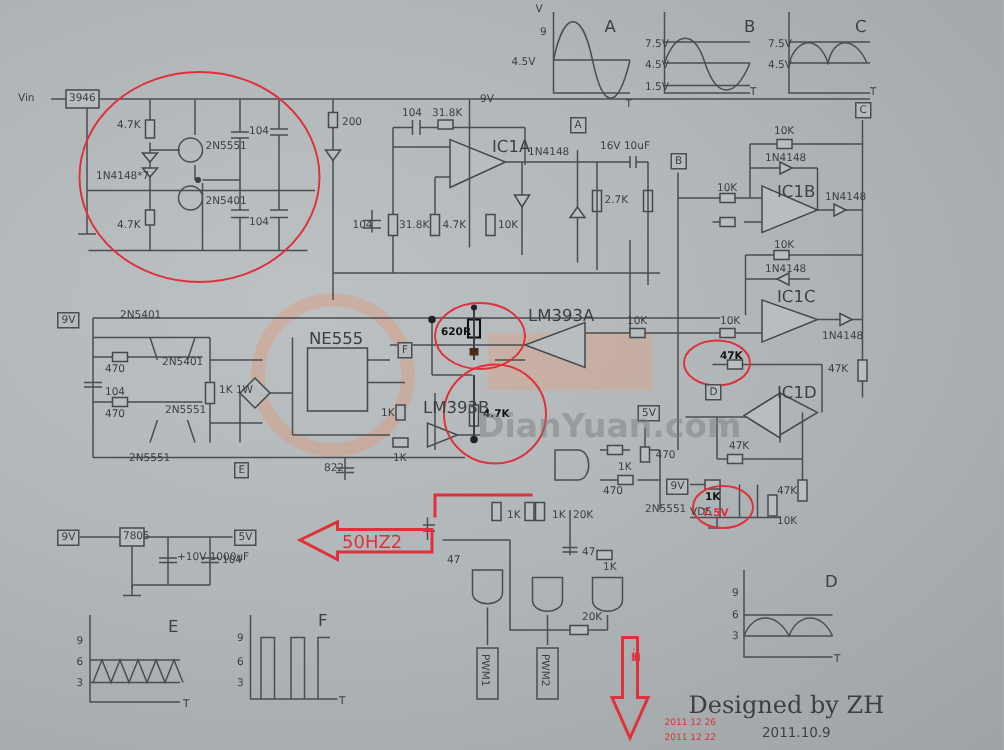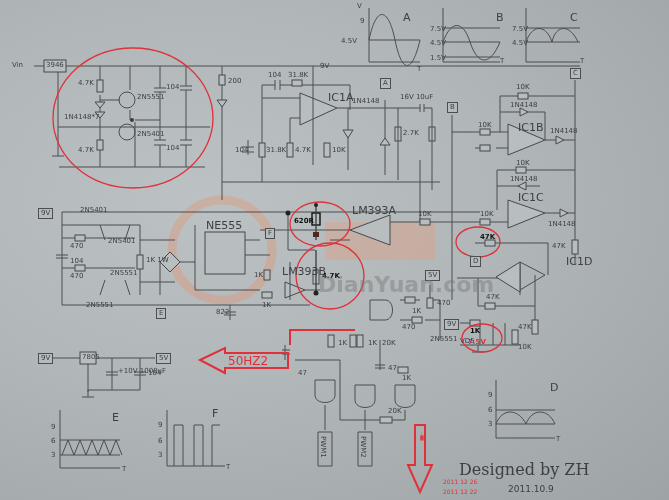--- a/index.html
+++ b/index.html
@@ -236,21 +236,21 @@
 <span class="lbl big" style="left:518px;top:122px;">IC1B</span>
 <span class="lbl" style="left:550px;top:128px;">1N4148</span>
 <span class="lbl" style="left:516px;top:160px;">10K</span>
 <span class="lbl" style="left:510px;top:176px;">1N4148</span>
 <span class="lbl big" style="left:518px;top:192px;">IC1C</span>
 <span class="lbl" style="left:548px;top:221px;">1N4148</span>
 <span class="lbl" style="left:418px;top:211px;">10K</span>
 <span class="lbl" style="left:480px;top:211px;">10K</span>
 <span class="lbl dk" style="left:480px;top:234px;">47K</span>
 <span class="lbl" style="left:552px;top:243px;">47K</span>
-<span class="lbl big" style="left:518px;top:256px;margin-left:48px;">IC1D</span>
+<span class="lbl big" style="left:518px;top:256px;">IC1D</span>
 <span class="lbl" style="left:486px;top:294px;">47K</span>
 <span class="lbl" style="left:518px;top:324px;">47K</span>
 <span class="sig" style="left:470px;top:256px;">D</span>
 
 <span class="sig" style="left:38px;top:208px;">9V</span>
 <span class="lbl" style="left:80px;top:207px;">2N5401</span>
 <span class="lbl" style="left:108px;top:238px;">2N5401</span>
 <span class="lbl" style="left:110px;top:270px;">2N5551</span>
 <span class="lbl" style="left:86px;top:302px;">2N5551</span>
 <span class="lbl" style="left:70px;top:243px;">470</span>

